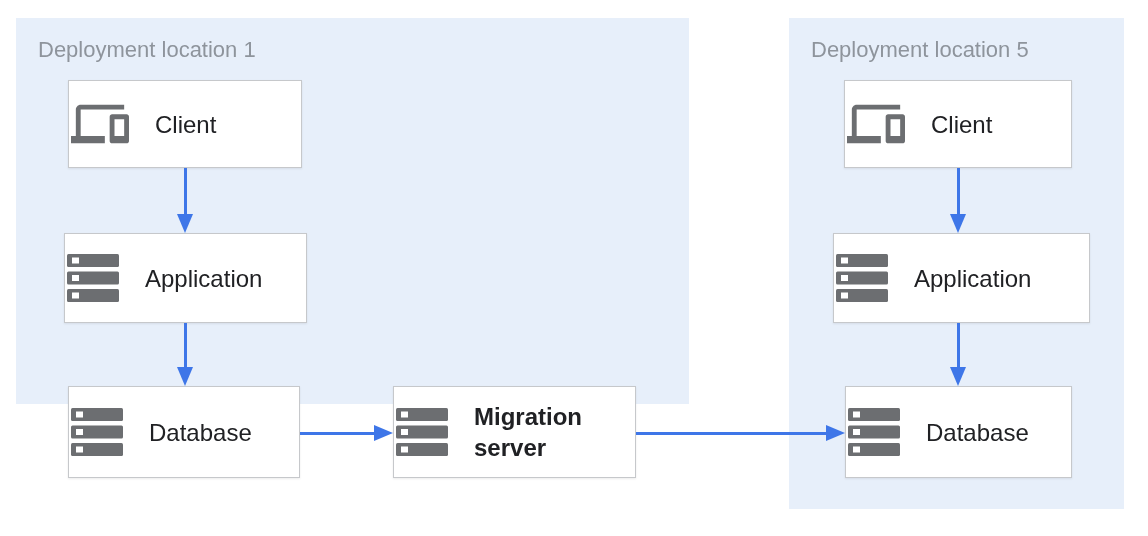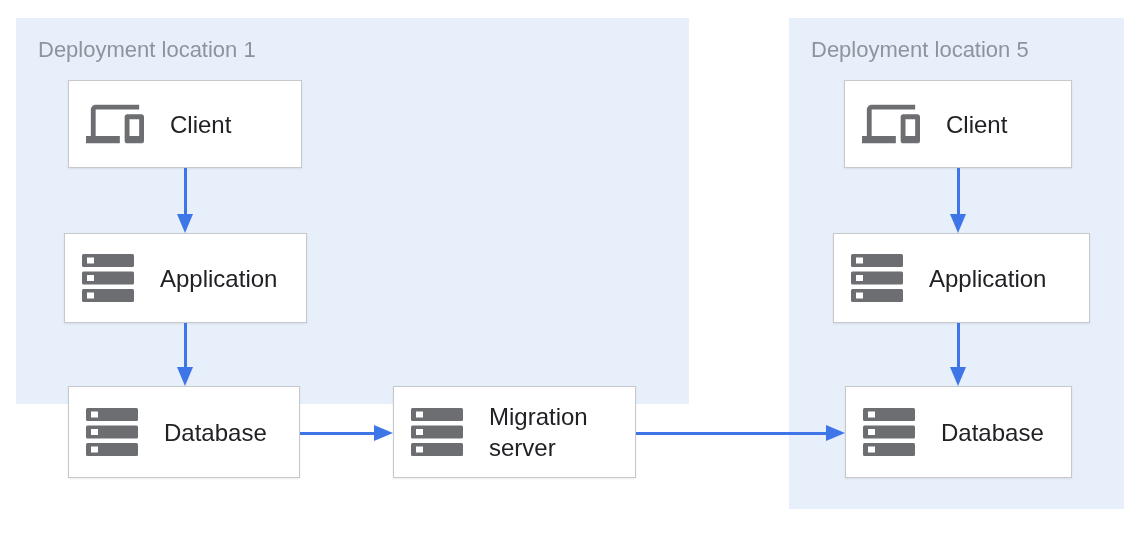--- a/index.html
+++ b/index.html
@@ -25,21 +25,21 @@
     white-space: nowrap;
   }
   .node {
     position: absolute;
     background: #ffffff;
     border: 1px solid var(--node-border, #c6c8cb);
     box-shadow: 0 1px 2px rgba(0,0,0,0.08);
     display: flex;
     align-items: center;
     box-sizing: border-box;
-    padding-left: 17px;
+    padding-left: 2px;
   }
   .node .icon {
     display: inline-flex;
     align-items: center;
     justify-content: center;
     color: var(--icon, #6c6e71);
     flex: 0 0 auto;
   }
   .node .icon.storage { width: 52px; }
   .node .icon.devices { width: 58px; }
@@ -115,21 +115,21 @@
         <g fill="#ffffff">
           <rect x="5" y="3.5" width="7" height="6"></rect>
           <rect x="5" y="21" width="7" height="6"></rect>
           <rect x="5" y="38.5" width="7" height="6"></rect>
         </g>
       </svg>
     </span>
     <span class="label">Database</span>
   </div>
 
-  <div class="node" style="left:393px; top:386px; width:243px; height:92px;">
+  <div class="node" style="left:393px; top:386px; width:243px; height:92px;font-weight:bold;">
     <span class="icon storage">
       <svg width="52" height="48" viewBox="0 0 52 48" aria-hidden="true">
         <g fill="currentColor">
           <rect x="0" y="0" width="52" height="13" rx="1.5"></rect>
           <rect x="0" y="17.5" width="52" height="13" rx="1.5"></rect>
           <rect x="0" y="35" width="52" height="13" rx="1.5"></rect>
         </g>
         <g fill="#ffffff">
           <rect x="5" y="3.5" width="7" height="6"></rect>
           <rect x="5" y="21" width="7" height="6"></rect>

